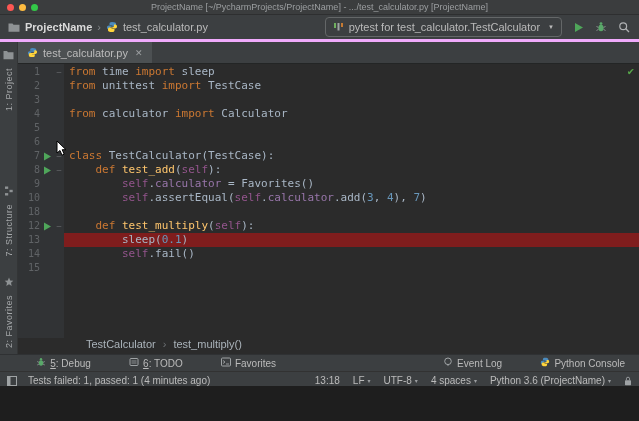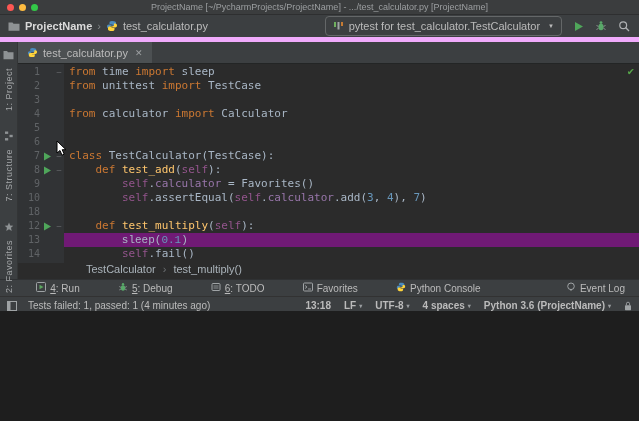--- a/index.html
+++ b/index.html
@@ -1,31 +1,31 @@
 <!DOCTYPE html>
 <html><head>
 <meta charset="utf-8">
 <style>
   * { margin:0; padding:0; box-sizing:border-box; }
   html,body { background:#1e1e1e; }
   .window {
-    width:639px; height:311px; display:flex; flex-direction:column;
+    width:639px; height:386px; display:flex; flex-direction:column;
     background:#2B2B2B; font-family:"Liberation Sans", sans-serif;
     overflow:hidden; position:relative;
   }
   
   .titlebar { height:15px; flex:none; background:#3B3D3E; position:relative;
     display:flex; align-items:center; justify-content:center; border-bottom:1px solid #2E2F30;}
   .traffic { position:absolute; left:7px; top:4px; display:flex; gap:5px; }
   .light { width:7px; height:7px; border-radius:50%; display:inline-block; }
   .light.red { background:#FC5753; } .light.yellow { background:#FDBC40; } .light.green { background:#33C748; }
   .title-text { font-size:9px; color:#9C9FA1; white-space:nowrap; }
   
   .navbar { height:27px; flex:none; background:#3C3F41; display:flex; align-items:center;
-    padding:0 8px; border-bottom:5px solid #f0abfc;gap:36px; }
+    padding:0 8px; border-bottom:3px solid #f0abfc;gap:36px; }
   .nav-left { display:flex; align-items:center; gap:5px; font-size:11px; color:#BBBBBB; }
   .nav-project { font-weight:bold; color:#DADADA; }
   .nav-sep { color:#84898B; font-size:11px; }
   .nb-icon { display:inline-flex; align-items:center; }
   .nav-right { margin-left:auto; display:flex; align-items:center; gap:11px; }
   .run-config { display:flex; align-items:center; gap:5px; border:1px solid #646768; border-radius:4px;
     height:20px; padding:0 7px; font-size:11px; color:#BBBBBB; background:#3C3F41; cursor:default; }
   .combo-arrow { font-size:6px; color:#BBBBBB; margin-left:3px; }
   .nav-action { display:inline-flex; align-items:center; cursor:default; }
   
@@ -45,42 +45,42 @@
   .editor { flex:1; position:relative; background:#2B2B2B; overflow:hidden;
     font-family:"DejaVu Sans Mono", monospace; font-size:11px; }
   .gutter-col { position:absolute; left:0; top:0; bottom:0; width:46px; background:#313335; }
   .lines { position:relative; padding-top:1px; }
   .line { display:flex; height:14px; line-height:14px; }
   .gutter { width:46px; flex:none; display:flex; background:#313335; }
   .lnum { width:22px; text-align:right; font-size:10px; color:#606366; }
   .gicon { width:13px; margin-left:1px; display:flex; align-items:center; justify-content:center; }
   .fold { width:10px; font-size:9px; color:#606366; text-align:center; }
   .code { flex:1; white-space:pre; padding-left:5px; color:#A9B7C6; }
-  .line.current .code { background:#701a75;font-family:Liberation Mono, monospace; }
+  .line.current .code { background:#7f1d1d; }
   .tk-kw { color:#CC7832; } .tk-pl { color:#A9B7C6; } .tk-self { color:#94558D; }
   .tk-attr { color:#9876AA; } .tk-fn { color:#FFC66D; } .tk-num { color:#6897BB; }
   .edit-check { position:absolute; top:1px; right:5px; color:#57A64A; font-size:11px; }
   .cursor { position:absolute; left:38px; top:76px; z-index:5; }
   
   .breadcrumbs { height:16px; flex:none; background:#2B2B2B; display:flex; 
     gap:7px; padding-left:68px; font-size:11px; color:#AAB3BA; }
   .crumb-sep { color:#6C7073; }
   
   .toolbar { height:17px; flex:none; background:#3C3F41; border-top:1px solid #2F3133;
     display:flex; align-items:center; padding:0 6px; font-size:10px; color:#BBBBBB; }
   .tw-btn { display:flex; align-items:center; gap:4px; padding:0 8px; height:100%; cursor:default; white-space:pre; }
   .tw-num { text-decoration:underline; }
   .tw-right { margin-left:auto; }
   
   .statusbar { height:15px; flex:none; background:#3C3F41; border-top:1px solid #323232;
     display:flex; align-items:flex-end; font-size:10px; color:#BBBBBB; padding:0 7px; }
   .sb-toggle { display:inline-flex; align-items:center; }
   .sb-msg { margin-left:11px; white-space:nowrap; }
   .sb-right { margin-left:auto; display:flex; align-items:center; gap:13px; }
-  .sb-item { display:flex; align-items:center; gap:3px; white-space:nowrap; cursor:default;font-weight:bold; }
+  .sb-item { display:flex; align-items:center; gap:3px; white-space:nowrap; cursor:default; }
   .sb-chevron { font-size:6px; color:#9A9DA0; }
 </style>
 </head>
 <body>
 
 <div class="window">
 
   <div class="titlebar">
     <div class="traffic">
       <span class="light red"></span>
@@ -335,29 +335,20 @@
         <span class="crumb">test_multiply()</span>
       </div>
 
     </div>
   </div>
 
   <div class="toolbar">
     <div class="tw-btn">
       <span>
         <svg width="10" height="10" viewBox="0 0 10 10">
-            <rect x="0.5" y="0.5" width="9" height="9" rx="1" fill="none" stroke="#9FA3A5"></rect>
-            <path d="M3.5 2.8 7.5 5 3.5 7.2Z" fill="#5BA75F"></path>
-          </svg>
-      </span>
-      <span><span class="tw-num">4</span><span>: Run</span></span>
-    </div>
-    <div class="tw-btn">
-      <span>
-        <svg width="10" height="10" viewBox="0 0 10 10">
             <ellipse cx="5" cy="6" rx="2.2" ry="2.7" fill="#59A869"></ellipse>
             <circle cx="5" cy="2.3" r="1.2" fill="#59A869"></circle>
             <path d="M1.2 4.5 3 5.4 M8.8 4.5 7 5.4 M1.2 8 3 7 M8.8 8 7 7" stroke="#9FA3A5" stroke-width=".7"></path>
           </svg>
       </span>
       <span><span class="tw-num">5</span><span>: Debug</span></span>
     </div>
     <div class="tw-btn">
       <span>
         <svg width="10" height="10" viewBox="0 0 10 10">
@@ -370,37 +361,37 @@
     <div class="tw-btn">
       <span>
         <svg width="10" height="10" viewBox="0 0 10 10">
             <rect x="0.5" y="1" width="9" height="8" rx="1" fill="none" stroke="#9FA3A5"></rect>
             <path d="M2 3.5 4 5 2 6.5" fill="none" stroke="#9FA3A5" stroke-width=".9"></path>
             <path d="M5 7h3" stroke="#9FA3A5" stroke-width=".9"></path>
           </svg>
       </span>
       <span>Favorites</span>
     </div>
+    <div class="tw-btn tw-right">
+      <span>
+        <svg width="10" height="10" viewBox="0 0 10 10">
+            <circle cx="5" cy="4.3" r="3.3" fill="none" stroke="#9FA3A5"></circle>
+            <path d="M3.8 7.3 5 9.2 6.2 7.3Z" fill="#9FA3A5"></path>
+          </svg>
+      </span>
+      <span>Event Log</span>
+    </div>
     <div class="tw-btn">
       <span>
         <svg width="10" height="10" viewBox="0 0 12 12">
             <path d="M6 1C4 1 3.5 1.8 3.5 2.8V4h3v.5H2.8C1.7 4.5 1 5.3 1 6.5S1.7 8.5 2.8 8.5H4V7.2C4 6 5 5.5 6 5.5h2.5c.9 0 1.5-.7 1.5-1.7V2.8C10 1.8 8.9 1 6 1z" fill="#4B8BBE"></path>
             <path d="M6 11c2 0 2.5-.8 2.5-1.8V8h-3v-.5h3.7c1.1 0 1.8-.8 1.8-2S10.3 3.5 9.2 3.5H8v1.3C8 6 7 6.5 6 6.5H3.5c-.9 0-1.5.7-1.5 1.7v1C2 10.2 3.1 11 6 11z" fill="#FFD43B"></path>
           </svg>
       </span>
       <span>Python Console</span>
-    </div>
-    <div class="tw-btn tw-right">
-      <span>
-        <svg width="10" height="10" viewBox="0 0 10 10">
-            <circle cx="5" cy="4.3" r="3.3" fill="none" stroke="#9FA3A5"></circle>
-            <path d="M3.8 7.3 5 9.2 6.2 7.3Z" fill="#9FA3A5"></path>
-          </svg>
-      </span>
-      <span>Event Log</span>
     </div>
   </div>
 
   <div class="statusbar">
     <span class="sb-toggle">
       <svg width="10" height="10" viewBox="0 0 10 10">
           <rect x="0.5" y="0.5" width="9" height="9" fill="none" stroke="#9FA3A5"></rect>
           <rect x="0.5" y="0.5" width="3" height="9" fill="#9FA3A5"></rect>
         </svg>
     </span>

